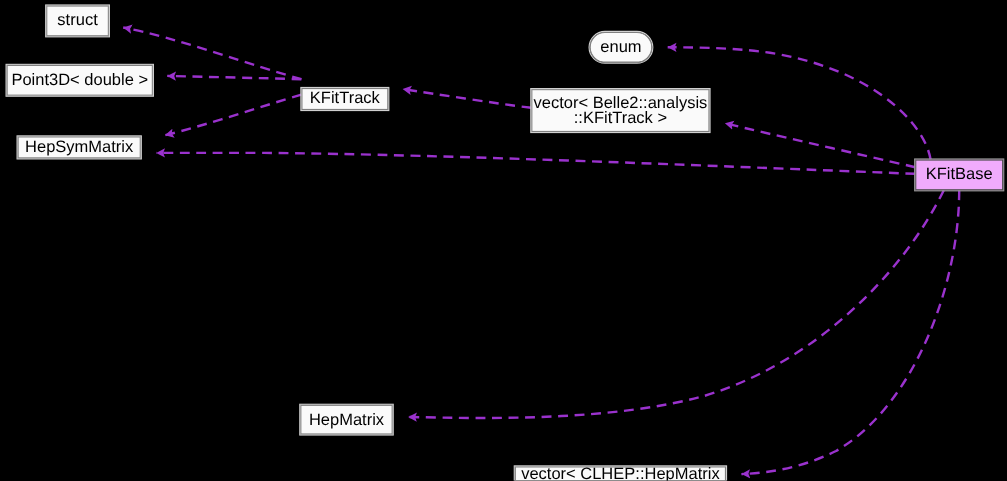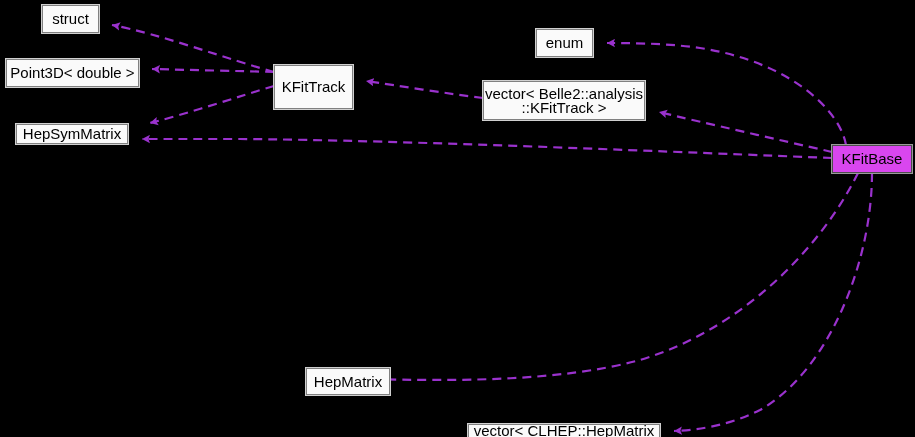--- a/index.html
+++ b/index.html
@@ -32,21 +32,21 @@
     font-size: 15px;
     line-height: 14px;
     display: flex;
     align-items: center;
     justify-content: center;
     text-align: center;
     white-space: pre;
     z-index: 5;
   }
   .node.highlight {
-    background: #d946ef;
+    background: #f0abfc;
     border: 1px solid #4D4D4D;
     outline: 1px solid #9A9A9A;
   }
   .node-label {
     display: block;
     white-space: pre-line;
   }
 </style>
 </head>
 <body>
@@ -67,21 +67,21 @@
         <path d="M 832,152 C 780,140 700,122 659,112" fill="none" stroke="#9A32CD" stroke-width="2.2" stroke-dasharray="9,6" marker-end="url(#arrowhead)"></path>
         <path d="M 832,158 C 700,153 400,140 240,139 C 205,139 175,139 142,139" fill="none" stroke="#9A32CD" stroke-width="2.2" stroke-dasharray="9,6" marker-end="url(#arrowhead)"></path>
         <path d="M 858,173 C 820,250 740,330 640,360 C 560,382 450,381 371,379" fill="none" stroke="#9A32CD" stroke-width="2.2" stroke-dasharray="9,6" marker-end="url(#arrowhead)"></path>
         <path d="M 872,173 C 872,260 830,370 760,410 C 730,425 700,430 674,431" fill="none" stroke="#9A32CD" stroke-width="2.2" stroke-dasharray="9,6" marker-end="url(#arrowhead)"></path>
       </g>
   </svg>
   <div id="node-layer">
       <div class="node" style="left: 42px; top: 5px; width: 57px; height: 28px;"><span class="node-label">struct</span></div>
       <div class="node" style="left: 6px; top: 59px; width: 133px; height: 28px;"><span class="node-label">Point3D&lt; double &gt;</span></div>
       <div class="node" style="left: 16px; top: 124px; width: 112px; height: 20px;"><span class="node-label">HepSymMatrix</span></div>
-      <div class="node" style="left: 274px; top: 65px; width: 79px; height: 44px;"><span class="node-label">KFitTrack</span></div>
-      <div class="node" style="left: 536px; top: 29px; width: 57px; height: 28px;"><span class="node-label">enum</span></div>
+      <div class="node" style="left: 274px; top: 80px; width: 79px; height: 20px;"><span class="node-label">KFitTrack</span></div>
+      <div class="node" style="left: 536px; top: 29px; width: 57px; height: 28px; border-radius: 14px;"><span class="node-label">enum</span></div>
       <div class="node" style="left: 483px; top: 81px; width: 162px; height: 39px;"><span class="node-label">vector&lt; Belle2::analysis
 ::KFitTrack &gt;</span></div>
       <div class="node highlight" style="left: 832px; top: 145px; width: 80px; height: 28px;"><span class="node-label">KFitBase</span></div>
-      <div class="node" style="left: 273px; top: 368px; width: 84px; height: 27px; margin-left: 33px;"><span class="node-label">HepMatrix</span></div>
+      <div class="node" style="left: 273px; top: 368px; width: 84px; height: 27px;"><span class="node-label">HepMatrix</span></div>
       <div class="node" style="left: 468px; top: 404px; width: 192px; height: 27px; margin-top: 20px;"><span class="node-label">vector&lt; CLHEP::HepMatrix &gt;</span></div>
     </div>
 </div>
 
 </body></html>

